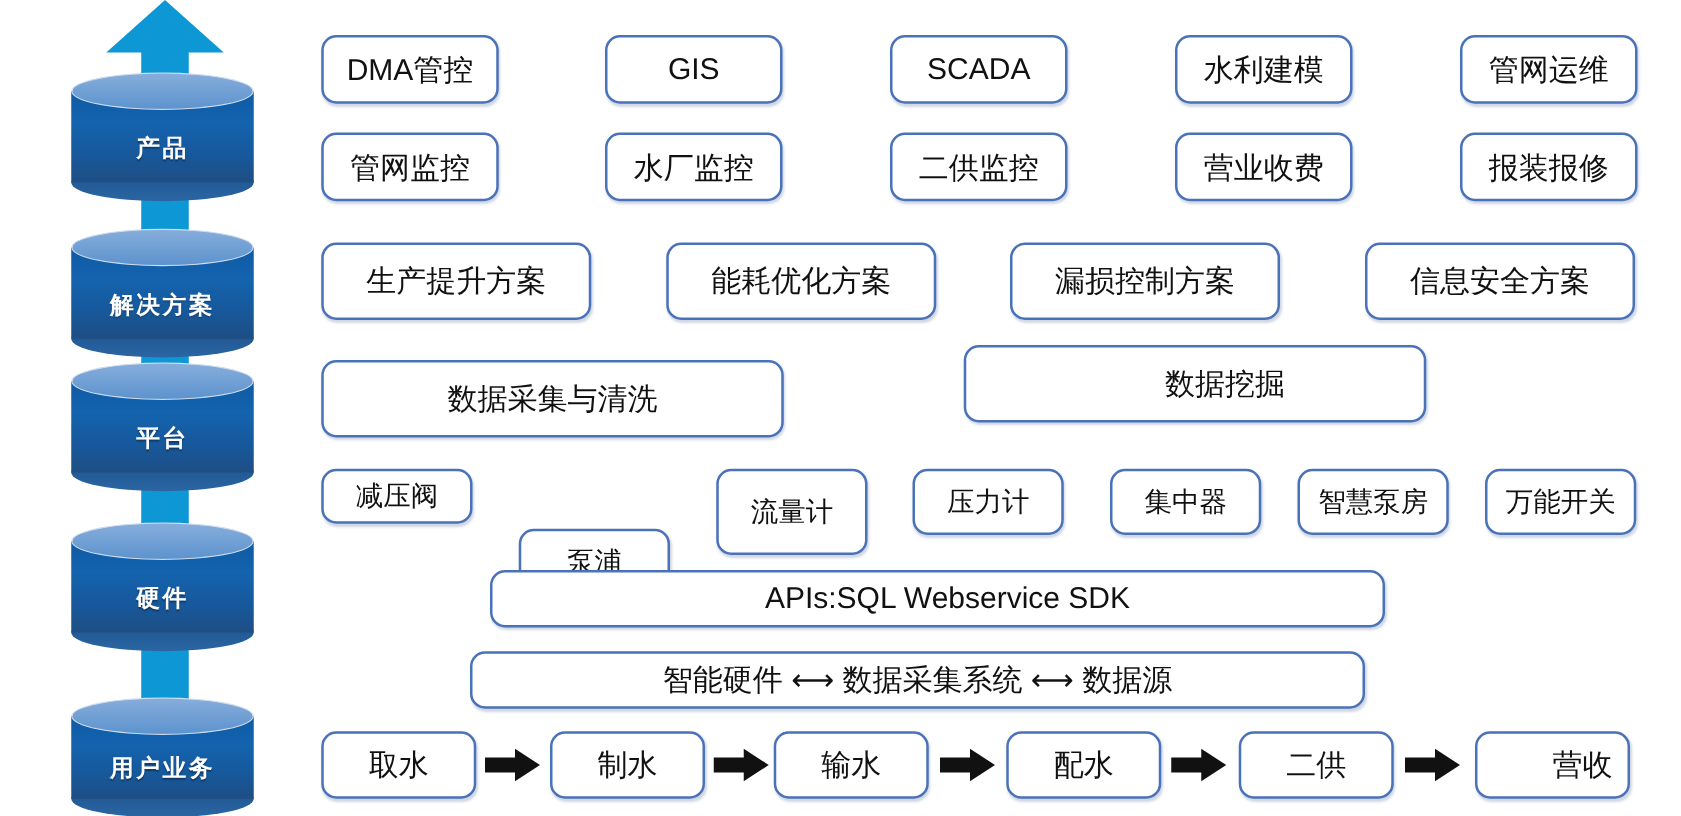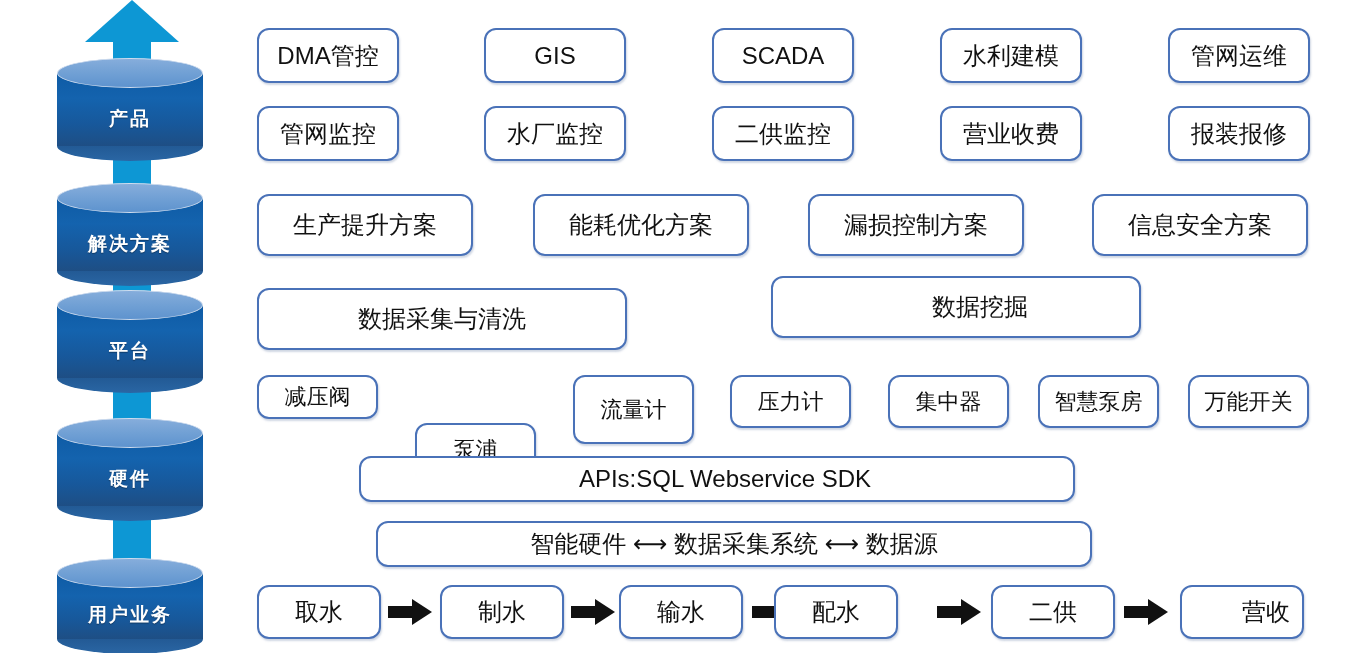--- a/index.html
+++ b/index.html
@@ -210,40 +210,40 @@
   <div class="nodebox wide" style="left:771px;top:276px;width:370px;height:62px;padding-left:48px;">数据挖掘</div>
 
   <div class="nodebox small" style="left:257px;top:375px;width:121px;height:44px;">减压阀</div>
   <div class="nodebox small" style="left:415px;top:375px;width:121px;height:53px;margin-top:48px;">泵浦</div>
   <div class="nodebox small" style="left:573px;top:375px;width:121px;height:69px;">流量计</div>
   <div class="nodebox small" style="left:730px;top:375px;width:121px;height:53px;">压力计</div>
   <div class="nodebox small" style="left:888px;top:375px;width:121px;height:53px;">集中器</div>
   <div class="nodebox small" style="left:1038px;top:375px;width:121px;height:53px;">智慧泵房</div>
   <div class="nodebox small" style="left:1188px;top:375px;width:121px;height:53px;">万能开关</div>
 
-  <div class="nodebox wide" style="left:359px;top:456px;width:716px;height:46px;padding-left:16px;">APIs:SQL Webservice SDK</div>
+  <div class="nodebox wide" style="left:392px;top:456px;width:716px;height:46px;padding-left:16px;">APIs:SQL Webservice SDK</div>
 
   <div class="nodebox wide" style="left:376px;top:521px;width:716px;height:46px;">智能硬件 ⟷ 数据采集系统 ⟷ 数据源</div>
 
   <div class="nodebox" style="left:257px;top:585px;width:124px;height:54px;">取水</div>
   <div class="arrow-right" style="left:388px;top:599px;">
       <div class="ashaft"></div>
       <div class="ahead"></div>
     </div>
   <div class="nodebox" style="left:440px;top:585px;width:124px;height:54px;">制水</div>
   <div class="arrow-right" style="left:571px;top:599px;">
       <div class="ashaft"></div>
       <div class="ahead"></div>
     </div>
   <div class="nodebox" style="left:619px;top:585px;width:124px;height:54px;text-align:center;">输水</div>
   <div class="arrow-right" style="left:752px;top:599px;">
       <div class="ashaft"></div>
       <div class="ahead"></div>
     </div>
-  <div class="nodebox" style="left:774px;top:585px;width:124px;height:54px;">配水</div>
+  <div class="nodebox" style="left:805px;top:585px;width:124px;height:54px;">配水</div>
   <div class="arrow-right" style="left:937px;top:599px;">
       <div class="ashaft"></div>
       <div class="ahead"></div>
     </div>
   <div class="nodebox" style="left:991px;top:585px;width:124px;height:54px;">二供</div>
   <div class="arrow-right" style="left:1124px;top:599px;">
       <div class="ashaft"></div>
       <div class="ahead"></div>
     </div>
   <div class="nodebox" style="left:1180px;top:585px;width:124px;height:54px;padding-left:48px;">营收</div>

